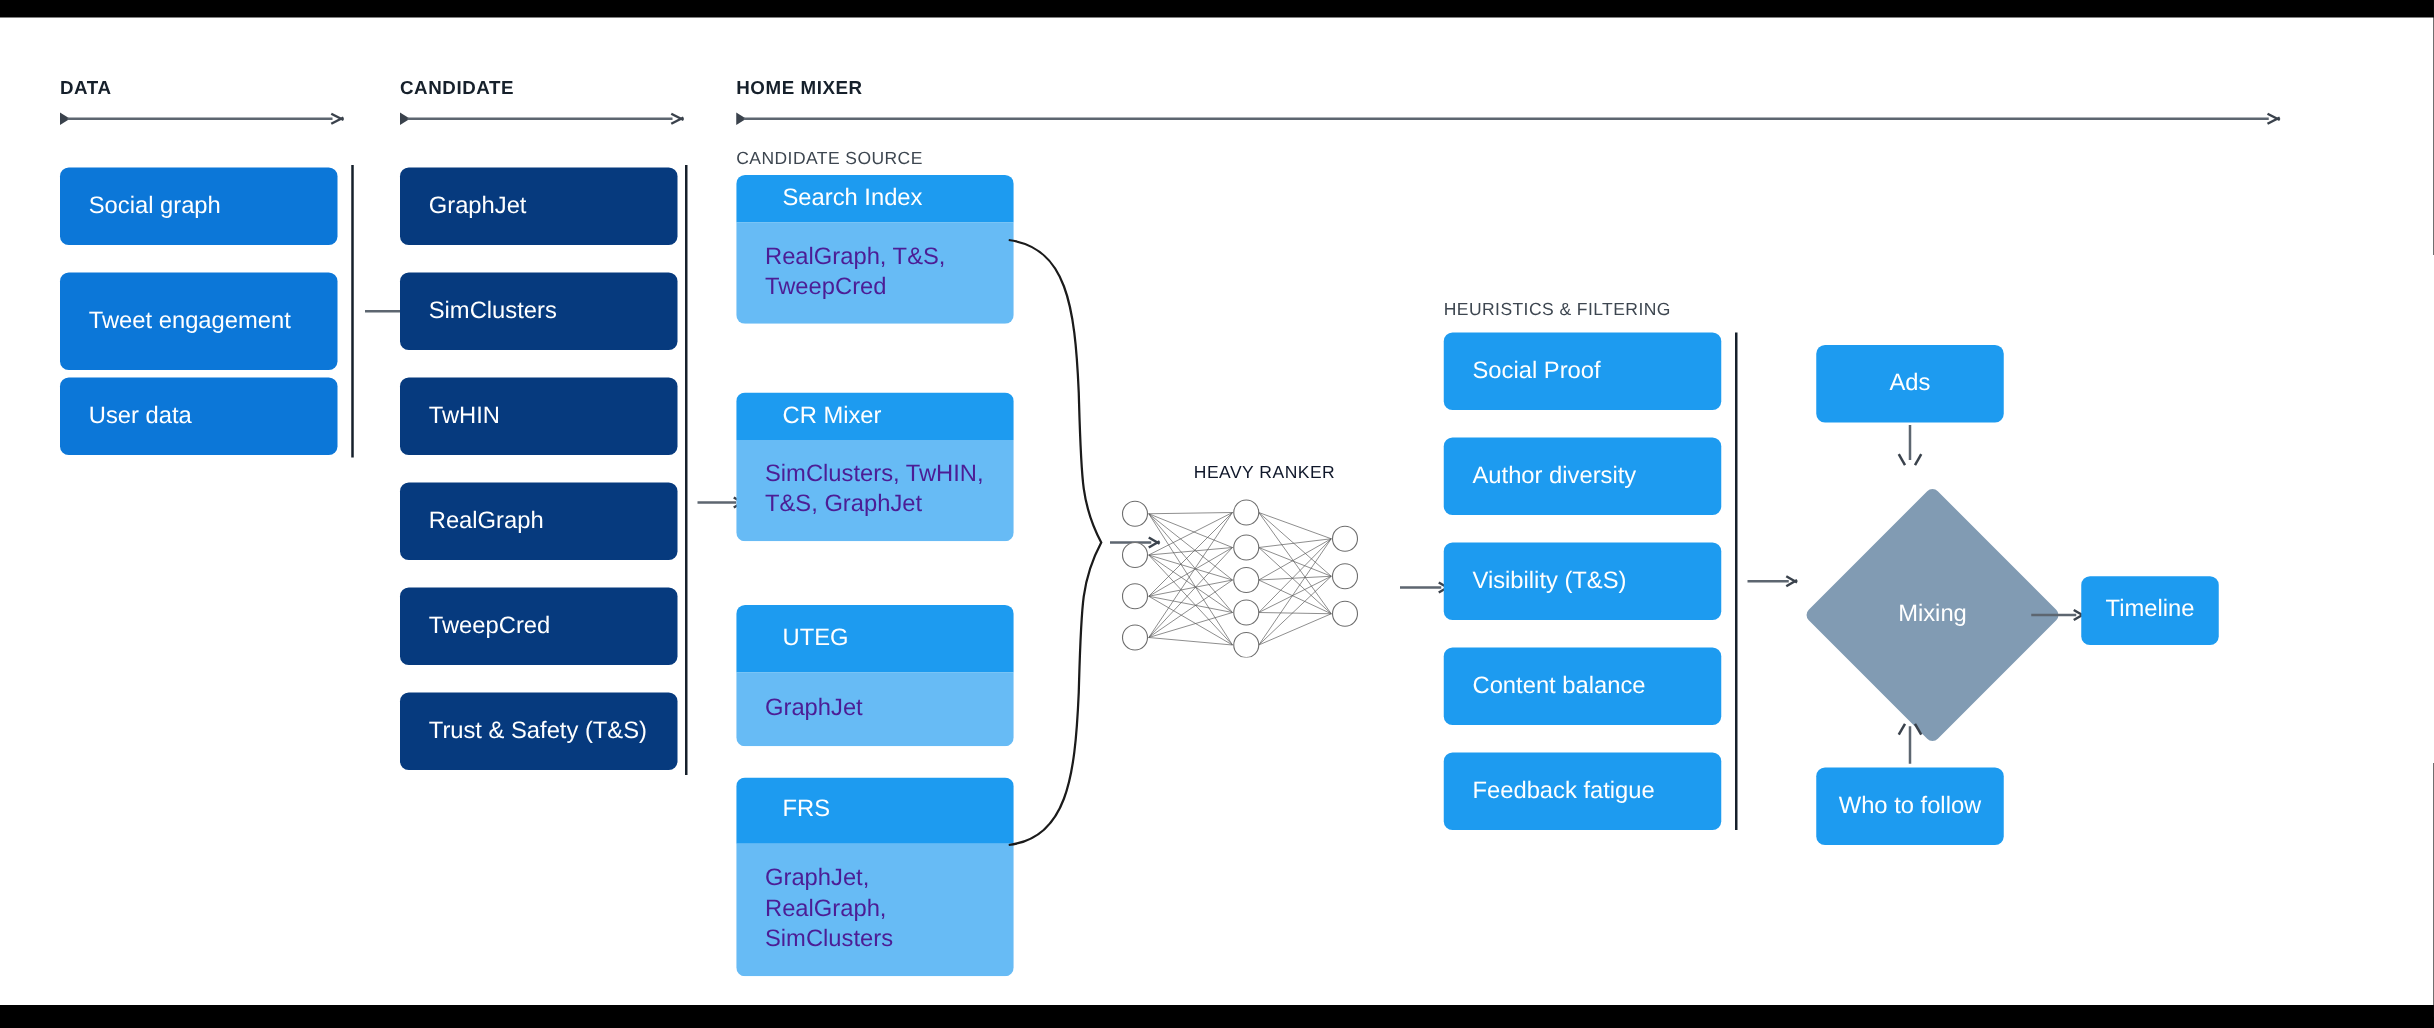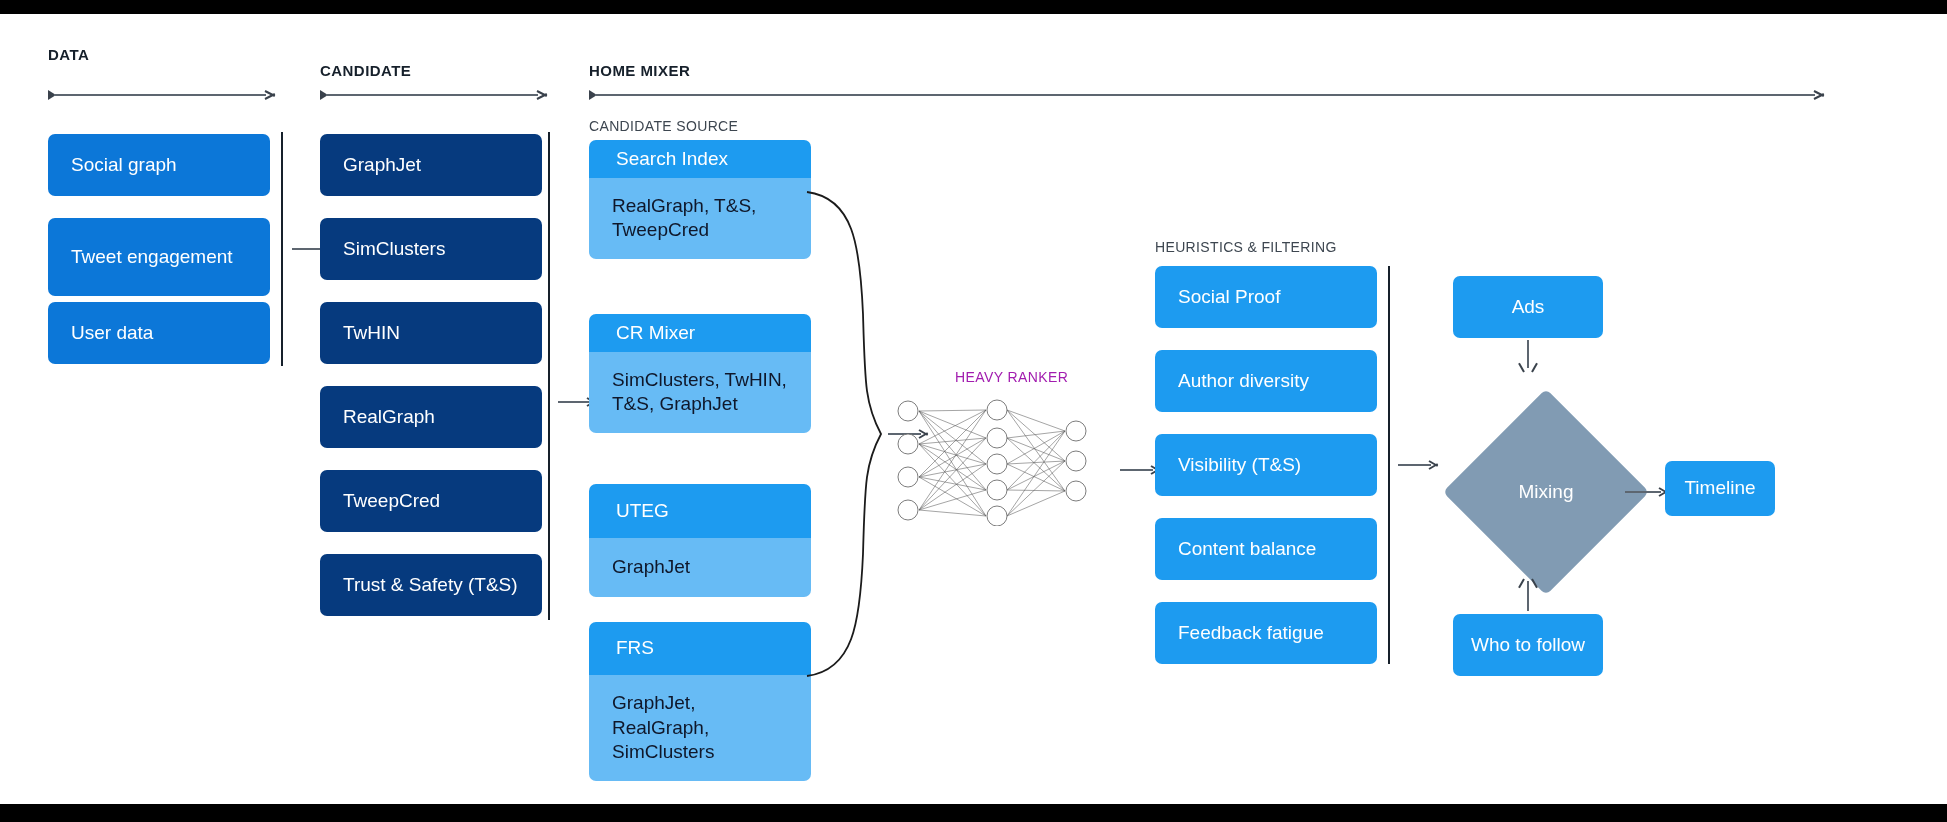--- a/index.html
+++ b/index.html
@@ -97,25 +97,25 @@
     border-radius: 7px;
     overflow: hidden;
     display: flex;
     flex-direction: column;
   }
   .csrc .head {
     background: #1d9bf0;
     color: #ffffff;
     font-size: 19px;
     display: flex; align-items: center;
-    padding: 0 27px;
+    padding: 0 37px;
   }
   .csrc .body {
     background: #67bbf5;
-    color: #0f172a;
+    color: #4c1d95;
     font-size: 19px;
     display: flex; align-items: center;
     padding: 16px 23px;
     flex: 1;
     line-height: 1.3;
   }
 
   
   .vline {
     position: absolute;
@@ -182,32 +182,32 @@
     color: #ffffff;
     font-size: 19px;
     text-align: center;
     display: flex; align-items: center; justify-content: center;
   }
 
   .nn-title {
     position: absolute;
     font-size: 14px;
     letter-spacing: 0.4px;
-    color: #a21caf;
+    color: #0f172a;
     white-space: nowrap;
   }
   svg { display: block; }
 </style>
 </head>
 <body>
 
 <div id="stage">
   <div id="canvas">
 
-    <div class="sec-title" style="left:48px; top:32px;">DATA</div>
+    <div class="sec-title" style="left:48px; top:48px;">DATA</div>
     <div class="sec-rule" style="left:48px; top:76px; width:228px;">
       <div class="lcap"></div>
       <div class="bar" style="width:212px;"></div>
       <div class="rcap" style="left:217px;"></div>
     </div>
 
     <div class="box blue" style="left:48px; top:120px; width:222px; height:62px;">
       <span>Social graph</span>
     </div>
     <div class="box blue" style="left:48px; top:204px; width:222px; height:78px;">

